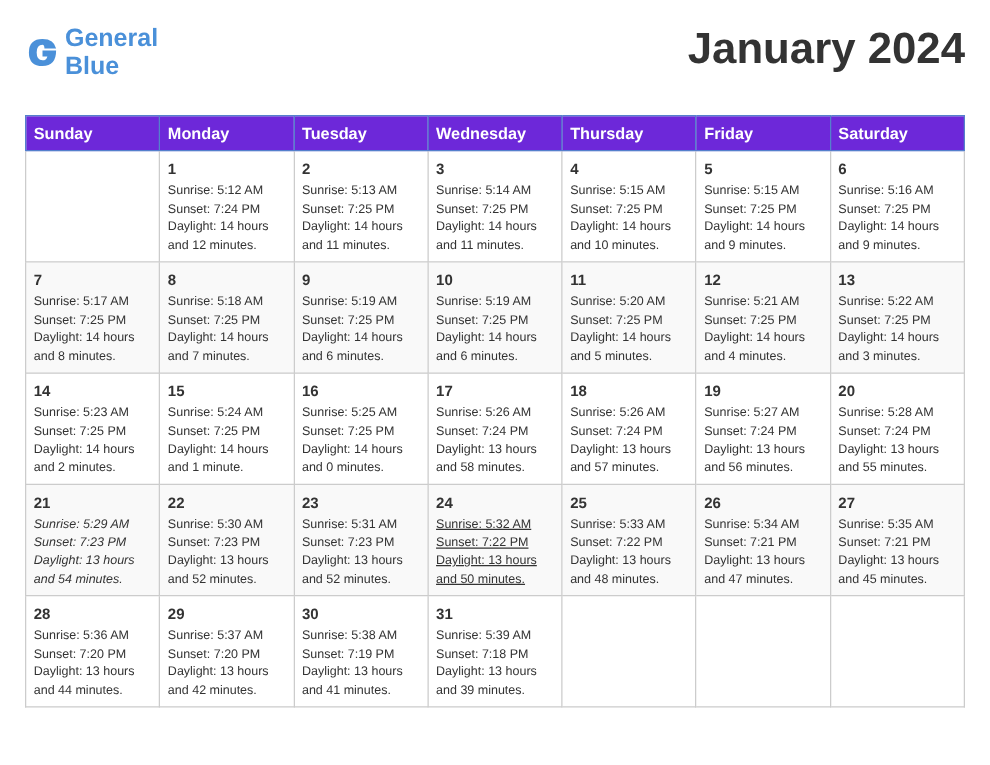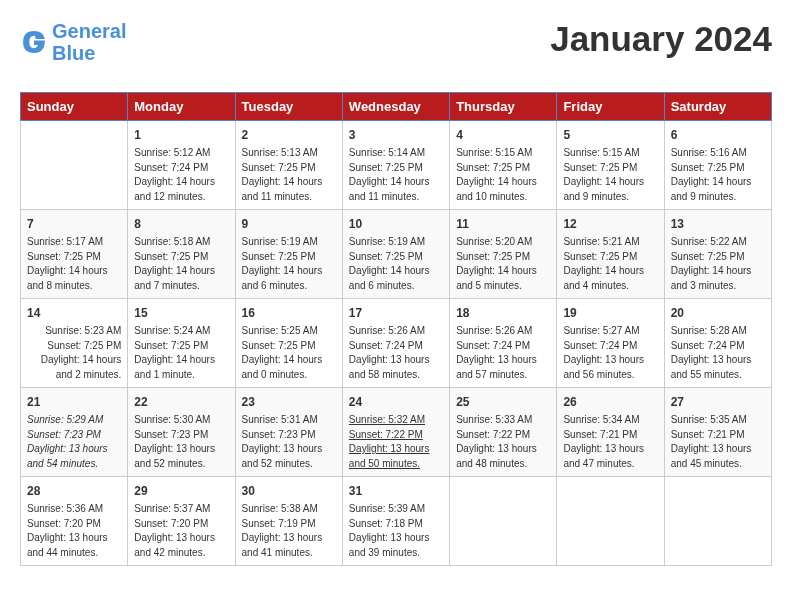--- a/index.html
+++ b/index.html
@@ -47,21 +47,21 @@
       font-size: 16px;
       font-weight: normal;
       color: #555;
     }
     table {
       width: 100%;
       border-collapse: collapse;
       font-size: 11px;
     }
     thead tr th {
-      background-color: #b91c1c;
+      background-color: #6d28d9;
       color: #fff;
       text-align: left;
       padding: 6px 6px;
       font-size: 13px;
       font-weight: bold;
       border: 1px solid #5580cc;
     }
     tbody tr td {
       vertical-align: top;
       padding: 5px 6px;
@@ -208,21 +208,21 @@
           <span class="day-number">13</span>
           <div class="day-info" style="white-space: pre-line;">Sunrise: 5:22 AM
 Sunset: 7:25 PM
 Daylight: 14 hours
 and 3 minutes.</div>
         </td>
       </tr>
       <tr>
         <td>
           <span class="day-number">14</span>
-          <div class="day-info" style="white-space: pre-line; text-align: right;">Sunrise: 5:23 AM
+          <div class="day-info" style="white-space: pre-line;">Sunrise: 5:23 AM
 Sunset: 7:25 PM
 Daylight: 14 hours
 and 2 minutes.</div>
         </td>
         <td>
           <span class="day-number">15</span>
           <div class="day-info" style="white-space: pre-line;">Sunrise: 5:24 AM
 Sunset: 7:25 PM
 Daylight: 14 hours
 and 1 minute.</div>

